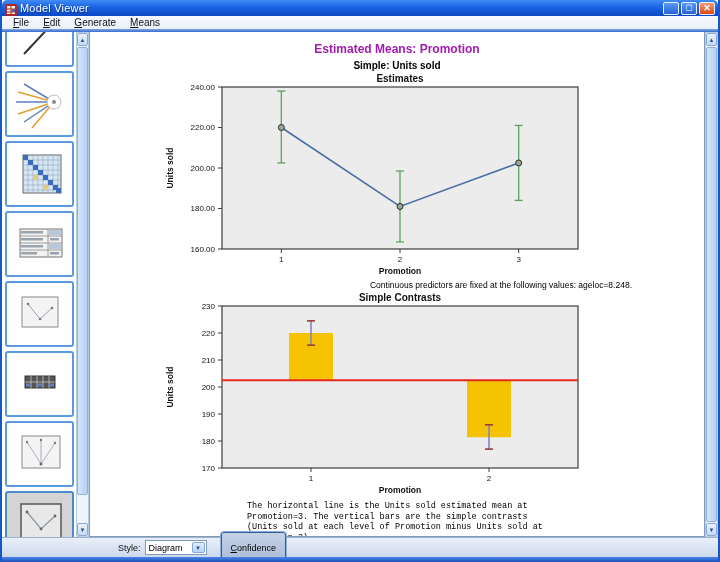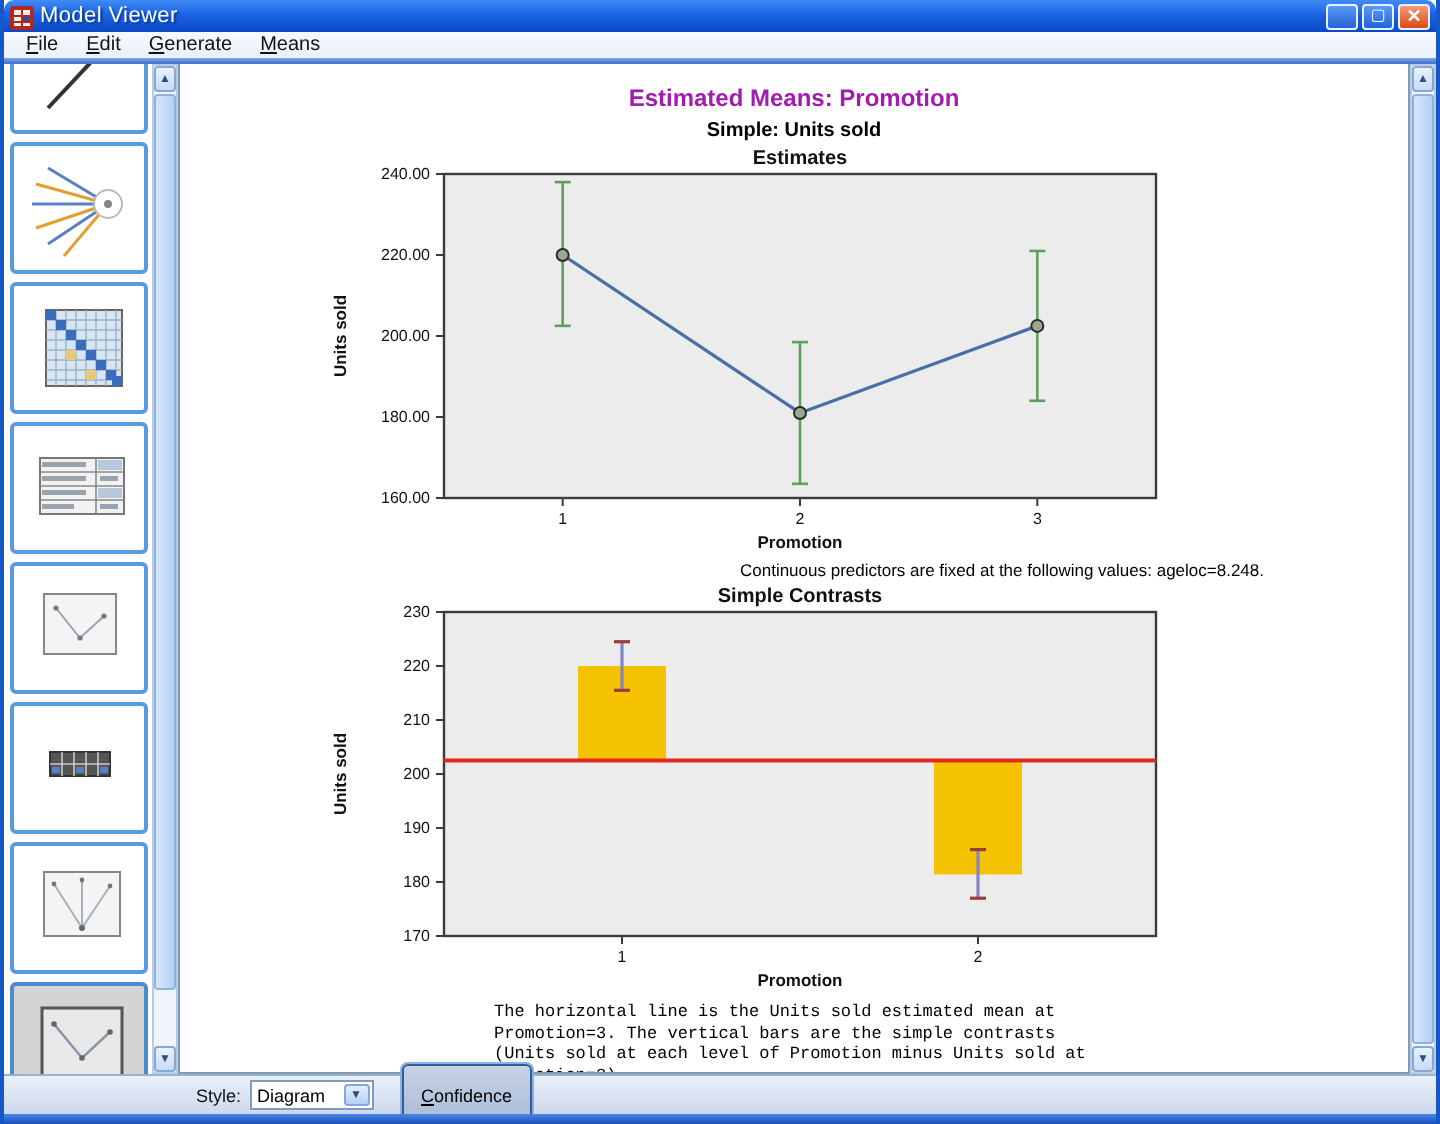--- a/index.html
+++ b/index.html
@@ -49,21 +49,21 @@
   .chart{width:470px;height:206px;margin-top:2px;}
   .note1{font-size:8.5px;color:#000;width:470px;text-align:right;margin-top:1px;}
   .note2{font-size:8.5px;color:#000;width:300px;text-align:left;margin-top:3px;line-height:1.25;font-family:Liberation Mono, monospace;}
   svg text{font-family:"Liberation Sans",sans-serif;fill:#111;}
   svg .ct{font-weight:bold;font-size:10px;}
   svg .tk{font-size:8px;}
   svg .al{font-weight:bold;font-size:8.5px;}
   
   .toolbar{height:19px;flex:0 0 19px;background:linear-gradient(#e9f0fa,#ccd8ec);border-top:1px solid #9cb2cc;
     display:flex;align-items:center;padding-left:96px;}
-  .style-label{font-size:9px;color:#111;margin-right:4px;}
+  .style-label{font-size:9px;color:#111;margin-right:4px;margin-left:20px;}
   .dropdown{height:15px;width:62px;background:#fff;border:1px solid #7f9db9;display:flex;align-items:center;
     justify-content:space-between;font-size:9px;padding-left:3px;box-sizing:border-box;}
   .dd-btn{width:13px;height:11px;background:linear-gradient(#e2eefd,#b9d2f4);border:1px solid #85a8d6;
     border-radius:2px;font-size:6px;color:#2d4d84;display:flex;align-items:center;justify-content:center;
     margin-right:1px;box-sizing:border-box;}
   .confidence{margin-left:14px;height:32px;font-size:9px;font-family:"Liberation Sans",sans-serif;
     background:linear-gradient(#c6d2e6,#a9bad6);border:1px solid #2f5a9e;border-radius:3px;padding:0 9px;
     box-shadow:0 0 0 1px #8fb2dc;color:#000;}
   .confidence::first-letter{text-decoration:underline;}
   .bottom-edge{height:5px;flex:0 0 5px;background:linear-gradient(#4a86e8,#1c50b8);}

